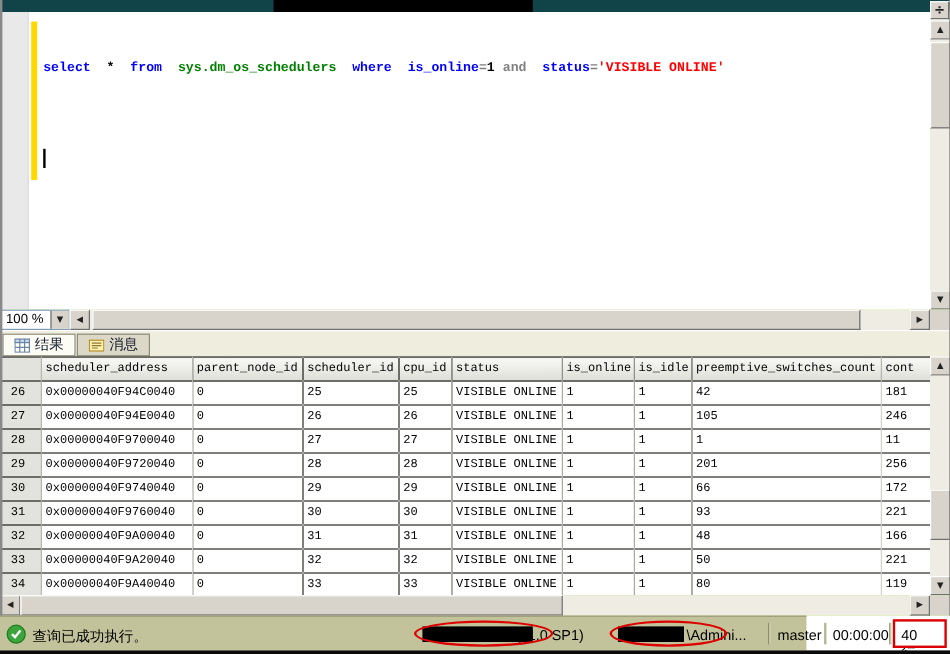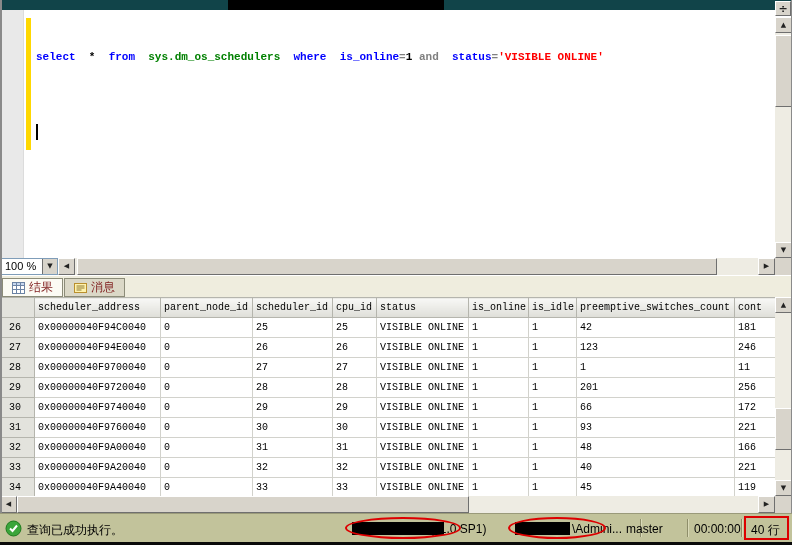--- a/index.html
+++ b/index.html
@@ -45,46 +45,46 @@
   .corner { flex:0 0 17px; background:#d8d4cb; }
   .zoom-combo { flex:0 0 58px; display:flex; background:#fff; border:1px solid #7f9db9; }
   .zoom-val { flex:1; font:11px/15px "Liberation Sans", sans-serif; padding-left:4px; color:#000; }
   .zoom-dd { flex:0 0 15px; background:#d8d4cb; border-left:1px solid #6f6f6f;
     display:flex; align-items:center; justify-content:center; }
 
   
   .tabstrip { position:absolute; top:275px; left:0; width:792px; height:22px; background:#efedde;
     border-top:1px solid #fff; display:flex; align-items:flex-start; padding:2px 0 0 2px; gap:1px; }
   .tab { display:inline-flex; align-items:center; gap:4px; padding:0 9px; height:19px;
-    font:12px "Liberation Sans", sans-serif; border:1px solid #8c8c79; background:#dbd8c7; color:#7f1d1d; }
+    font:12px "Liberation Sans", sans-serif; border:1px solid #8c8c79; background:#dbd8c7; color:#0f172a; }
   .tab.active { background:#fcfbf4; }
   .tab-ic { flex:0 0 auto; }
 
   
   .grid-area { position:absolute; top:297px; left:0; width:775px; height:199px; overflow:hidden; background:#000000; }
   table.grid { border-collapse:collapse; table-layout:fixed; width:794px;
     font:10px/19px "Liberation Mono", monospace; }
   table.grid th, table.grid td { overflow:hidden; white-space:nowrap; }
   th.colh { height:19px; background:linear-gradient(#f8f8f6,#dedeD8); border:1px solid #b5b5ad;
     font-weight:normal; text-align:left; padding:0 3px; }
   th.rowh { height:20px; background:#e3e3dd; border:1px solid #b5b5ad; font-weight:normal;
     text-align:left; padding:0 0 0 8px; }
   th.corner-cell { height:19px; }
   table.grid td { height:20px; background:#fff; border:1px solid #d2d2cc; padding:0 3px; color:#000; }
 
   
-  .statusbar { position:absolute; top:513px; left:0; width:792px; height:29px;
+  .statusbar { position:absolute; top:513px; left:0; width:672px; height:29px;
     background:#c2c39b; border-top:1px solid #9a9a7a; font:12px "Liberation Sans", sans-serif; color:#000; }
   .check { position:absolute; left:5px; top:6px; }
   .st-msg { position:absolute; left:27px; top:8px; }
   .st-server { position:absolute; left:352px; top:8px; width:92px; height:13px; }
   .st-ver { position:absolute; left:430px; top:8px; }
   .st-user-box { position:absolute; left:515px; top:8px; width:55px; height:13px; }
   .st-user { position:absolute; left:572px; top:8px; }
-  .st-db { position:absolute; left:626px; top:8px; }
+  .st-db { position:absolute; left:648px; top:8px; }
   .st-time { position:absolute; left:694px; top:8px; }
   .st-rows { position:absolute; left:751px; top:8px; }
   .sep { position:absolute; top:5px; width:0; height:18px; border-left:1px solid #8e8e6a; border-right:1px solid #dadab8; }
   .sep1 { left:640px; } .sep2 { left:687px; } .sep3 { left:741px; }
   .anno { position:absolute; border:2px solid #dd0000; background:transparent; z-index:40; }
   .ellipse { border-radius:50%; }
   .e1 { left:345px; top:3px; width:116px; height:22px; }
   .e2 { left:508px; top:3px; width:98px; height:22px; }
   .r1 { left:744px; top:2px; width:45px; height:24px; }
 
@@ -206,21 +206,21 @@
           </tr>
           <tr>
             <th class="rowh">27</th>
             <td>0x00000040F94E0040</td>
             <td>0</td>
             <td>26</td>
             <td>26</td>
             <td>VISIBLE ONLINE</td>
             <td>1</td>
             <td>1</td>
-            <td>123</td>
+            <td>105</td>
             <td>246</td>
           </tr>
           <tr>
             <th class="rowh">28</th>
             <td>0x00000040F9700040</td>
             <td>0</td>
             <td>27</td>
             <td>27</td>
             <td>VISIBLE ONLINE</td>
             <td>1</td>
@@ -278,33 +278,33 @@
           </tr>
           <tr>
             <th class="rowh">33</th>
             <td>0x00000040F9A20040</td>
             <td>0</td>
             <td>32</td>
             <td>32</td>
             <td>VISIBLE ONLINE</td>
             <td>1</td>
             <td>1</td>
-            <td>40</td>
+            <td>50</td>
             <td>221</td>
           </tr>
           <tr>
             <th class="rowh">34</th>
             <td>0x00000040F9A40040</td>
             <td>0</td>
             <td>33</td>
             <td>33</td>
             <td>VISIBLE ONLINE</td>
             <td>1</td>
             <td>1</td>
-            <td>45</td>
+            <td>80</td>
             <td>119</td>
           </tr>
         </tbody>
     </table>
   </div>
 
   <div class="vsb grid-vsb">
     <div class="sb-btn">
         <span class="arr">▲</span>
       </div>

